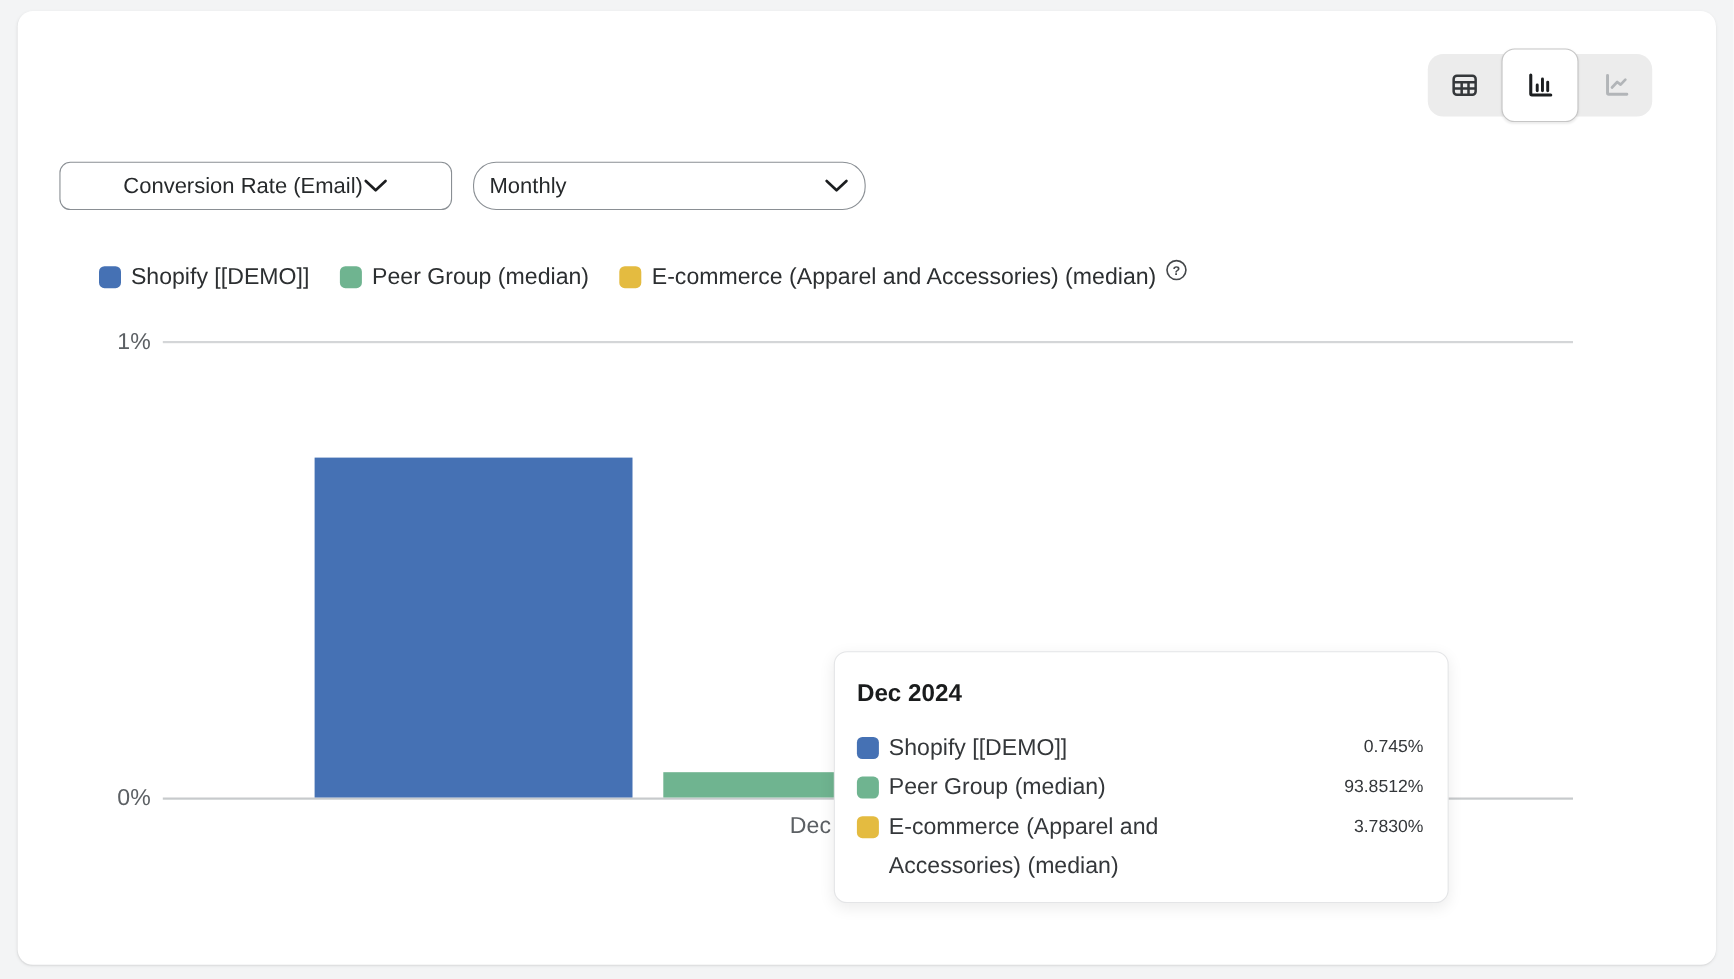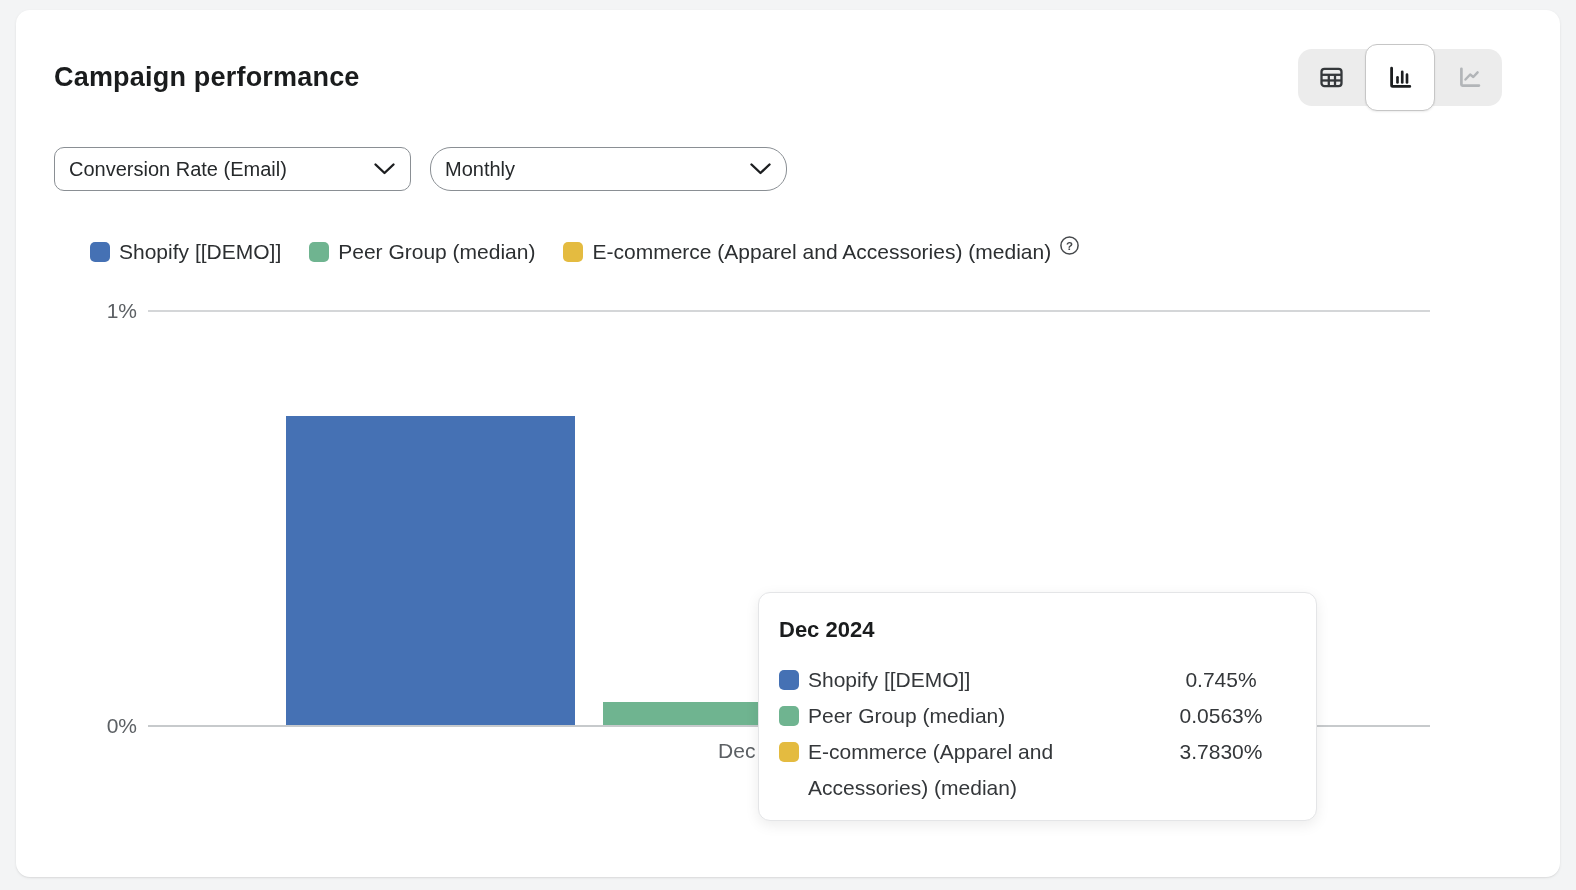--- a/index.html
+++ b/index.html
@@ -37,21 +37,21 @@
     height:67px; width:70px; margin-top:-5px; margin-bottom:-5px;
     box-shadow:0 1px 2px rgba(0,0,0,0.08);
   }
   
   .dropdown {
     position:absolute; top:137px; height:44px; width:357px;
     border:1.5px solid #8a8f94; border-radius:10px; background:#fff;
     display:flex; align-items:center; justify-content:space-between;
     padding:0 14px; font-size:20px; color:#26292b; cursor:pointer;
   }
-  .dd-metric { left:38px; }
+  .dd-metric { left:38px;justify-content:center; }
   .dd-period { left:414px;border-radius:21px; }
   
   .legend {
     position:absolute; left:74px; top:227px; height:30px;
     display:flex; align-items:center;
   }
   .legend-items { display:flex; align-items:center; gap:28px; }
   .legend-item { display:flex; align-items:center; }
   .swatch {
     width:20px; height:20px; border-radius:5px; margin-right:9px; flex:0 0 auto;
@@ -83,29 +83,28 @@
   .tooltip {
     position:absolute; left:742px; top:582px; width:559px; height:229px;
     background:#ffffff; border:1px solid #e4e5e7; border-radius:12px;
     box-shadow:0 4px 14px rgba(0,0,0,0.08);
     padding:24px 22px 0 20px; z-index:10;
   }
   .tooltip-title { font-size:22px; font-weight:700; color:#1a1c1d; margin-bottom:19px; }
   .tt-row { display:flex; align-items:flex-start; line-height:36px; }
   .tt-row .swatch { margin-top:8px; }
   .tt-label { font-size:21px; color:#34373a; width:340px; }
-  .tt-value { font-size:21px; color:#34373a; flex:1; text-align:center; }
+  .tt-value { font-size:16px; color:#34373a; flex:1; text-align:right; }
   svg { display:block; }
 </style>
 </head>
 <body>
 
 <div class="card">
 
-  <h2 class="page-title">Campaign performance</h2>
 
   <div class="seg">
     <button>
       <span>
         <svg width="27" height="27" viewBox="0 0 20 20" fill="none" stroke="#35383b" stroke-width="1.7">
           <rect x="2.6" y="3.6" width="14.8" height="12.8" rx="2.2"></rect>
           <line x1="2.6" y1="8" x2="17.4" y2="8"></line>
           <line x1="2.6" y1="12.2" x2="17.4" y2="12.2"></line>
           <line x1="8" y1="8" x2="8" y2="16.4"></line>
           <line x1="12.6" y1="8" x2="12.6" y2="16.4"></line>
@@ -191,21 +190,21 @@
     <div class="tooltip-title">Dec 2024</div>
     <div id="tooltipRows">
         <div class="tt-row">
           <span class="swatch" style="background: rgb(69, 113, 180);"></span>
           <div class="tt-label">Shopify [[DEMO]]</div>
           <div class="tt-value">0.745%</div>
         </div>
         <div class="tt-row">
           <span class="swatch" style="background: rgb(111, 180, 144);"></span>
           <div class="tt-label">Peer Group (median)</div>
-          <div class="tt-value">0.0563%</div>
+          <div class="tt-value">93.8512%</div>
         </div>
         <div class="tt-row">
           <span class="swatch" style="background: rgb(228, 187, 64);"></span>
           <div class="tt-label">E-commerce (Apparel and Accessories) (median)</div>
           <div class="tt-value">3.7830%</div>
         </div>
       </div>
   </div>
 
 </div>

